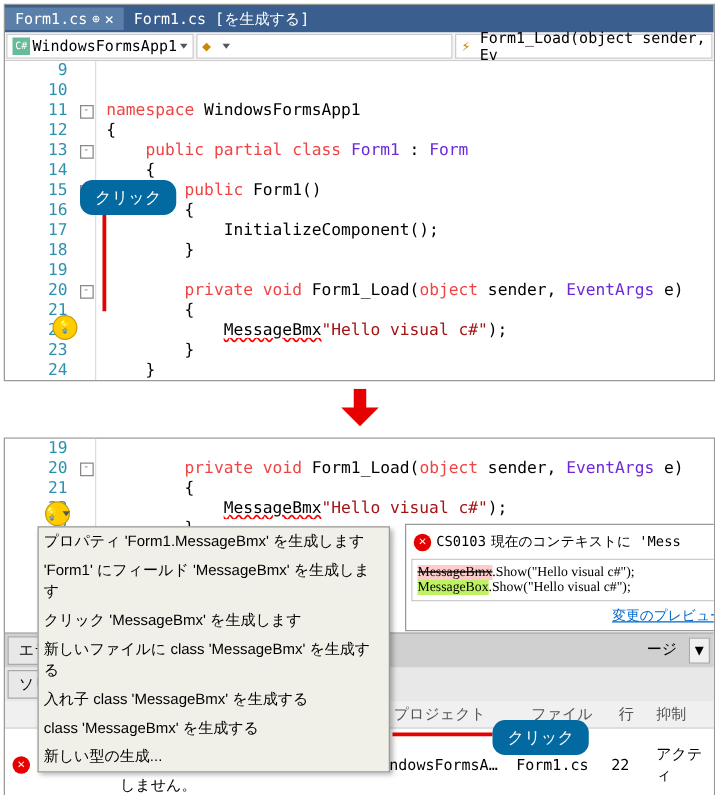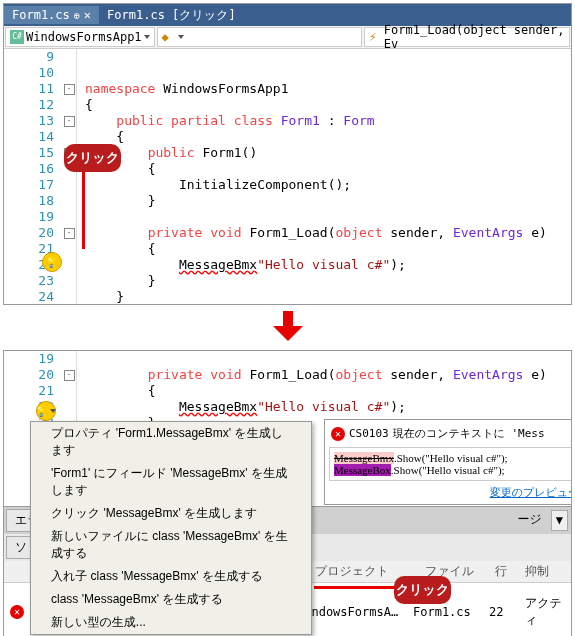--- a/index.html
+++ b/index.html
@@ -19,30 +19,30 @@
 .fold{width:14px;background:#fff;border-right:1px solid #ddd}
 .fold .fn{height:16px;display:flex;align-items:center;justify-content:center;color:#888;font-size:9px}
 .fbox{border:1px solid #888;width:9px;height:9px;line-height:7px;text-align:center;font-size:9px}
 .code{flex:1;padding-left:8px;position:relative}
 .cl{height:16px;line-height:16px;white-space:pre}
 .kw{color:#ef4444}
 .type{color:#6d28d9}
 .str{color:#a31515}
 .err{text-decoration:underline wavy #ff0000}
 .bulb{position:absolute;width:18px;height:18px;background:#ffcc00;border-radius:50%;border:1px solid #cc9900;display:flex;align-items:center;justify-content:center;font-size:10px}
-.callout{position:absolute;background:#b91c1c;color:#fff;padding:5px 2px;border-radius:10px;font-weight:bold;font-size:13px;z-index:10}
+.callout{position:absolute;background:#0369a1;color:#fff;padding:5px 12px;border-radius:10px;font-weight:normal;font-size:13px;z-index:10}
 .callout-line{position:absolute;background:#e60000;z-index:9}
 .arrow-down{text-align:center;margin:6px 0}
 .arrow-down svg{width:40px;height:30px}
 .menu{position:absolute;background:#f0f0e8;border:1px solid #999;box-shadow:2px 2px 4px rgba(0,0,0,.3);z-index:20;font-family:"Meiryo","MS Gothic",sans-serif;font-size:12px}
-.menu-item{padding:3px 20px;cursor:pointer}
+.menu-item{padding:3px 4px;cursor:pointer}
 .preview{position:absolute;background:#fff;border:1px solid #999;z-index:15;font-size:11px;padding:4px}
 .preview-row{display:flex;align-items:center;gap:4px;padding:2px}
 .strike{text-decoration:line-through;background:#ffcccc}
-.add-bg{background:#a21caf}
+.add-bg{background:#bef264}
 .err-icon{color:#fff;background:#e60000;border-radius:50%;width:14px;height:14px;display:inline-flex;align-items:center;justify-content:center;font-size:10px;font-weight:bold}
 .err-list{background:#e8e8e8;border-top:1px solid #999}
 .err-tabs{display:flex;background:#d0d0d0;padding:2px;gap:2px}
 .err-tab{padding:2px 8px;background:#e8e8e8;border:1px solid #aaa}
 .err-row{display:flex;padding:3px 6px;align-items:center;gap:6px;background:#fff;border-bottom:1px solid #eee}
 .err-head{display:flex;padding:2px 6px;background:#f0f0f0;color:#555;border-bottom:1px solid #ccc}
 .col-code{width:60px}
 .col-desc{flex:1}
 .col-proj{width:110px}
 .col-file{width:70px}
@@ -55,21 +55,21 @@
 <body>
 
 <div class="panel" style="position:relative;height:300px">
   <div class="tabs">
     <div class="tab active">
       <span>Form1.cs</span>
       <span class="pin">⊕</span>
       <span class="tab-close">✕</span>
     </div>
     <div class="tab">
-        <span>Form1.cs [クリック]</span>
+        <span>Form1.cs [を生成する]</span>
       </div>
   </div>
   <div class="breadcrumb">
     <div class="bc-item">
         <span class="bc-icon" style="background:#6b9;color:#fff;font-size:8px;text-align:center;line-height:14px">C#</span>
         <span>WindowsFormsApp1</span>
         <span class="dd"></span>
       </div>
     <div class="bc-item" style="flex:1">
         <span class="bc-icon" style="color:#c80">◆</span>

